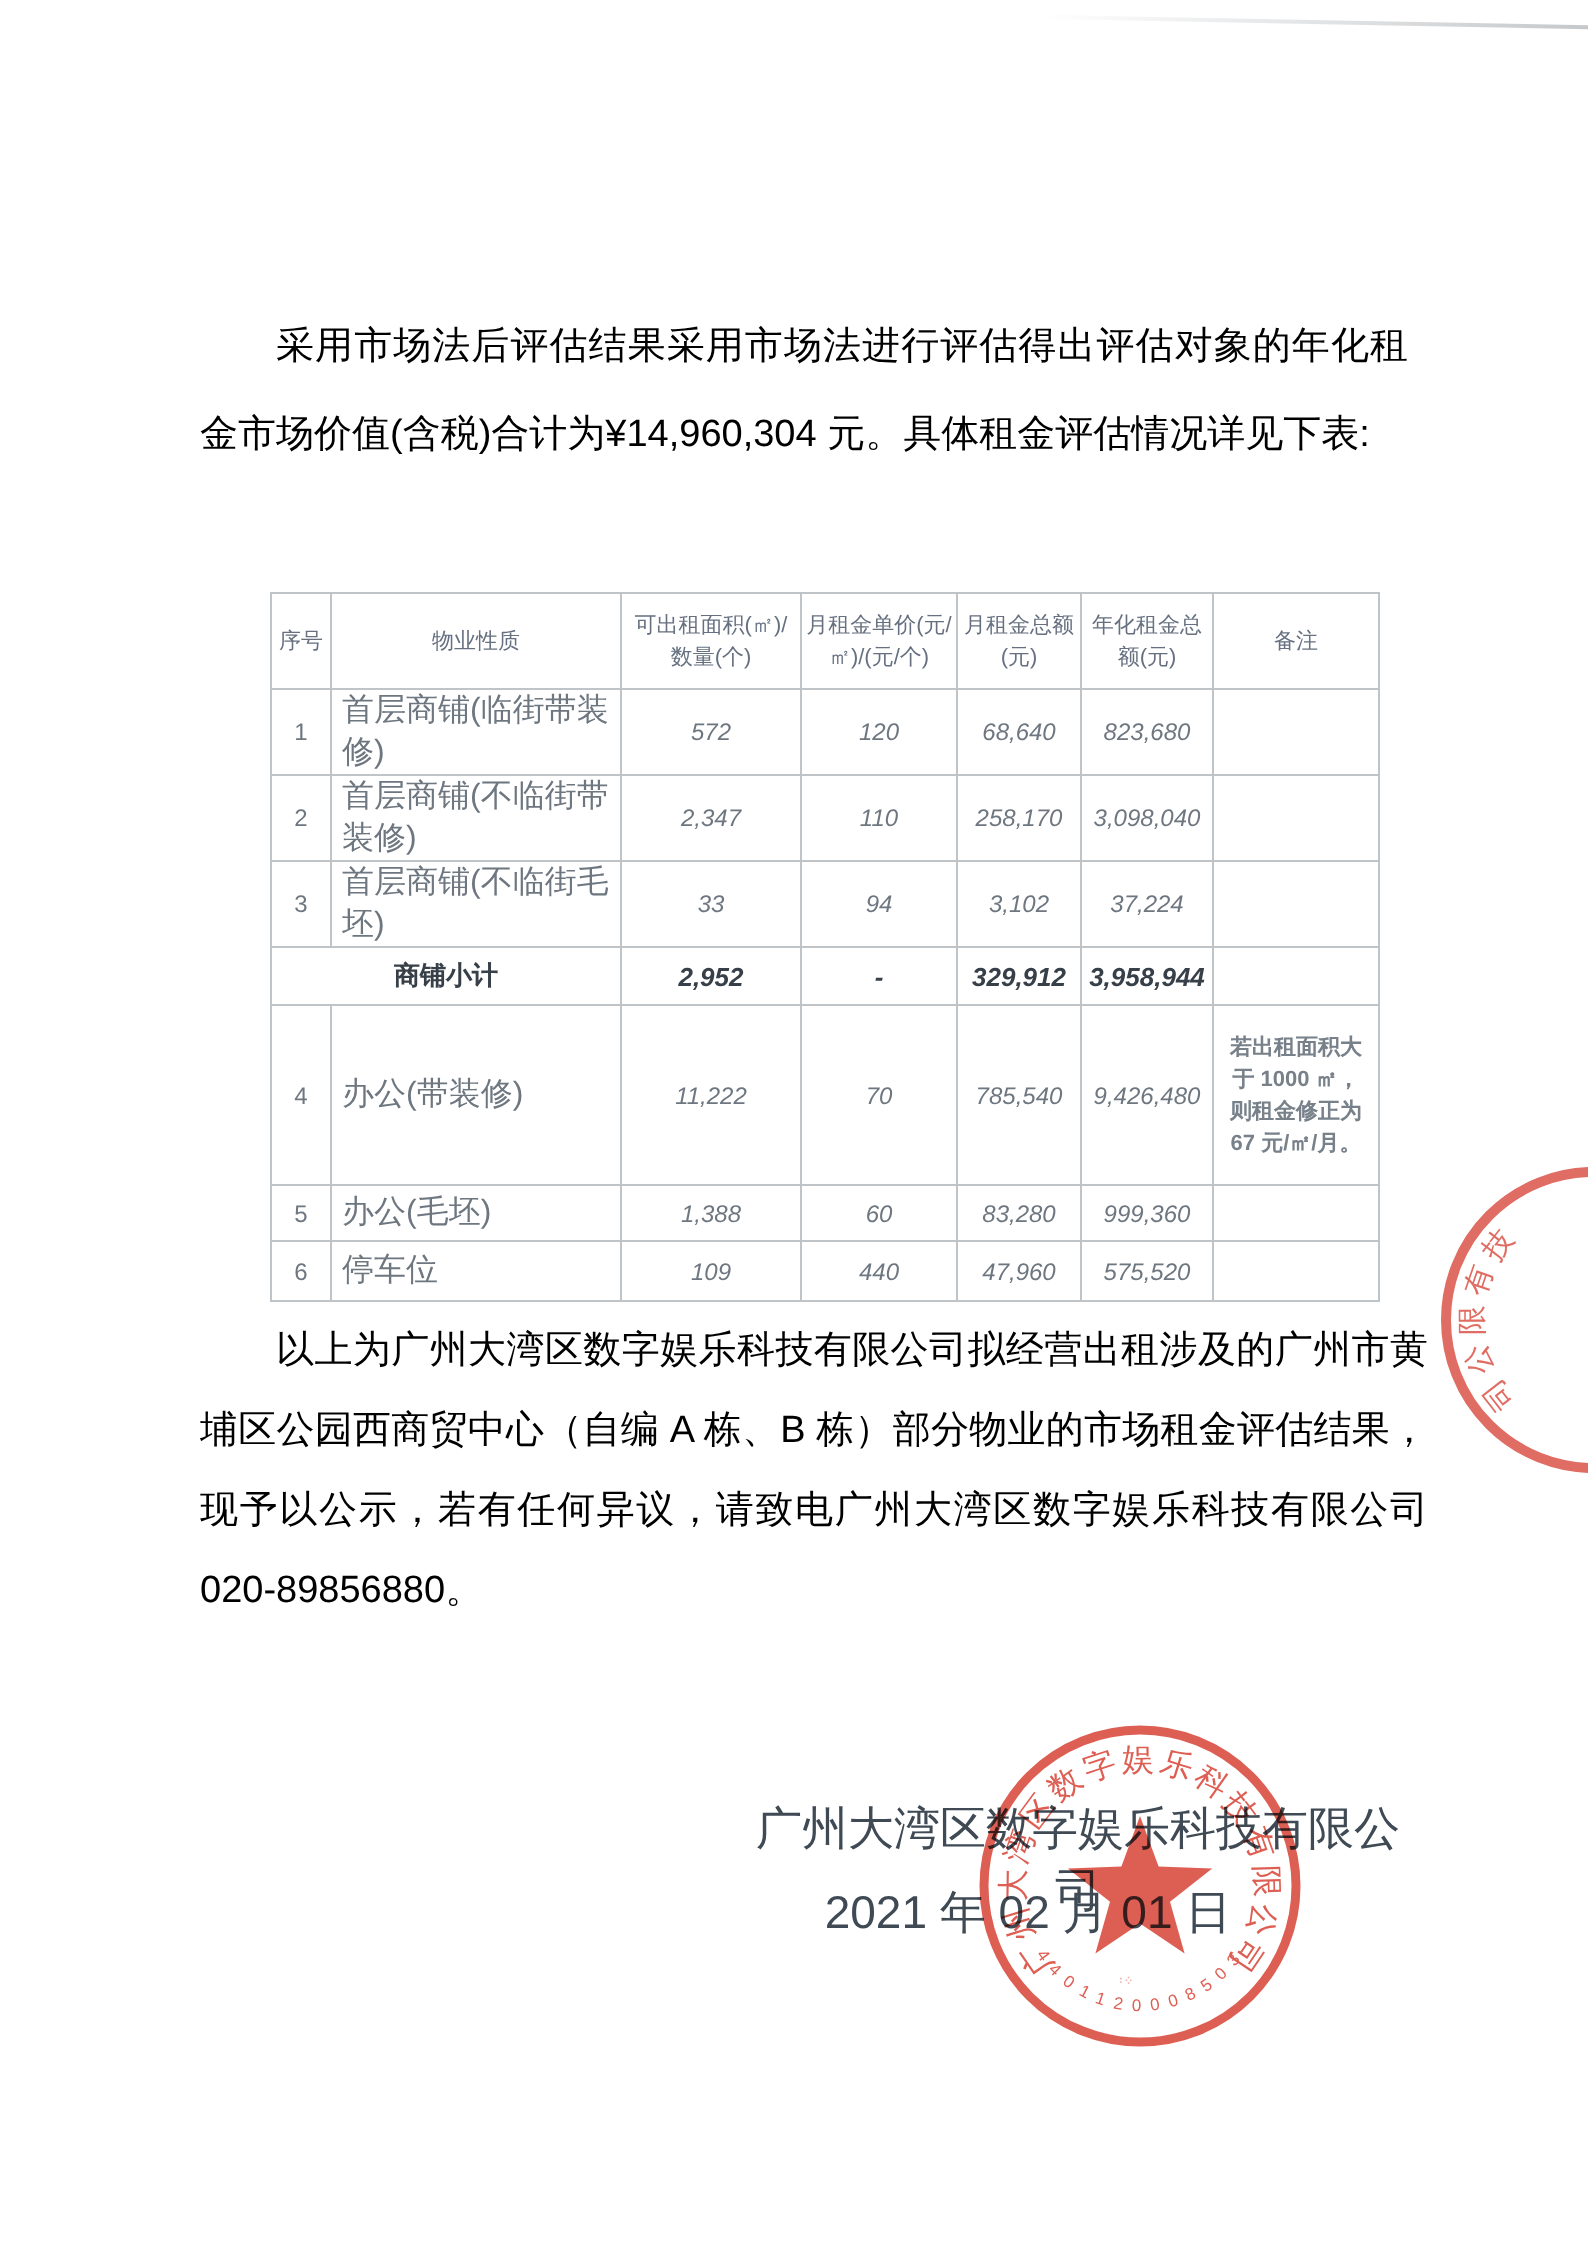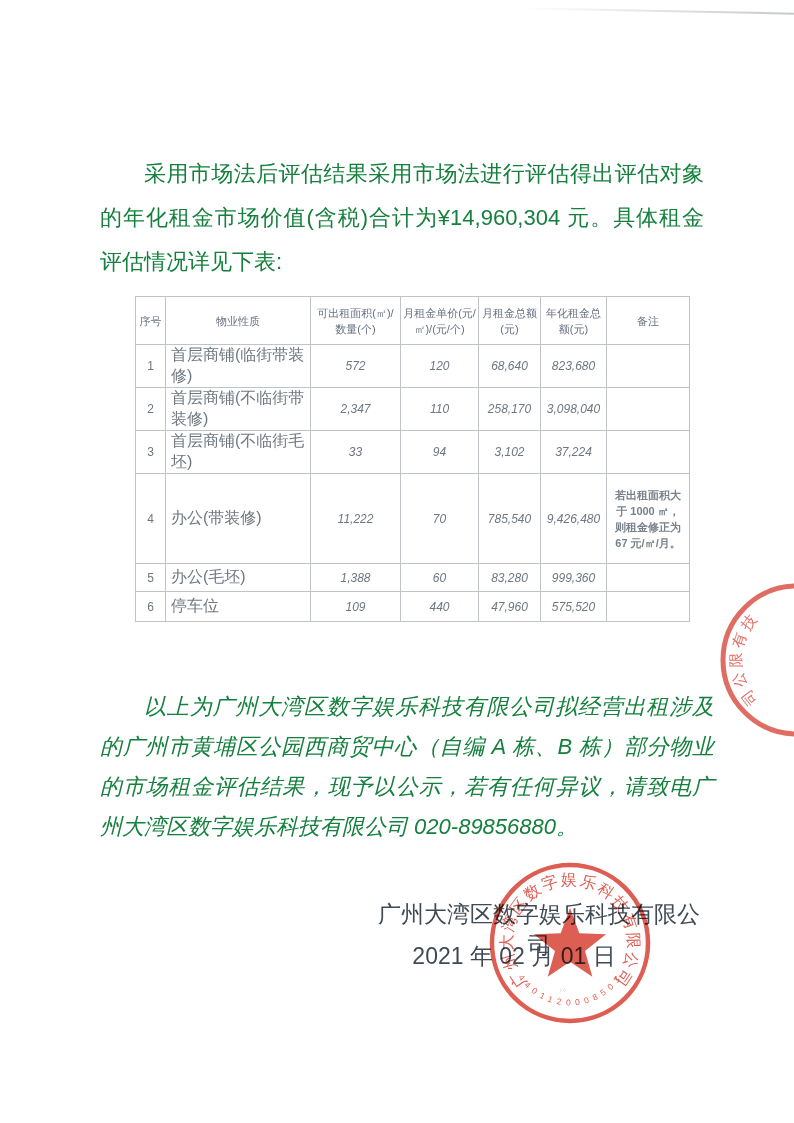--- a/index.html
+++ b/index.html
@@ -12,27 +12,27 @@
     color: #47515d;
   }
   .scan-line {
     position: absolute;
     left: 520px; top: 10px; width: 274px; height: 2px;
     background: linear-gradient(to right, rgba(160,165,170,0), rgba(140,146,152,0.5));
     transform: rotate(1.1deg);
   }
   .para {
     position: absolute;
-    font-size: 22px;
-    color: #15803d;
+    font-size: 19px;
+    color: #000000;
     text-indent: 2em;
     text-align: justify;
   }
   #intro-para { left: 100px; top: 152px; width: 604px; line-height: 44px; }
-  #closing-para { left: 100px; top: 687px; width: 614px; line-height: 40px; font-style: italic; }
+  #closing-para { left: 100px; top: 656px; width: 614px; line-height: 40px; }
 
   table.appraisal {
     position: absolute;
     left: 135px; top: 296px;
     width: 554px;
     border-collapse: collapse;
     table-layout: fixed;
     font-size: 12px;
     color: #6e7780;
   }
@@ -119,20 +119,28 @@
     </tr>
     <tr style="height:28px;">
       <td class="c-seq">3</td>
       <td class="c-prop">首层商铺(不临街毛坯)</td>
       <td class="c-num">33</td>
       <td class="c-num">94</td>
       <td class="c-num">3,102</td>
       <td class="c-num">37,224</td>
       <td class="c-remark"></td>
     </tr>
+    <tr class="sub" style="height:29px;">
+      <td class="c-prop" colspan="2">商铺小计</td>
+      <td class="c-num">2,952</td>
+      <td class="c-num">-</td>
+      <td class="c-num">329,912</td>
+      <td class="c-num">3,958,944</td>
+      <td class="c-remark"></td>
+    </tr>
     <tr style="height:90px;">
       <td class="c-seq">4</td>
       <td class="c-prop">办公(带装修)</td>
       <td class="c-num">11,222</td>
       <td class="c-num">70</td>
       <td class="c-num">785,540</td>
       <td class="c-num">9,426,480</td>
       <td class="c-remark">若出租面积大于 1000 ㎡，则租金修正为 67 元/㎡/月。</td>
     </tr>
     <tr style="height:28px;">

